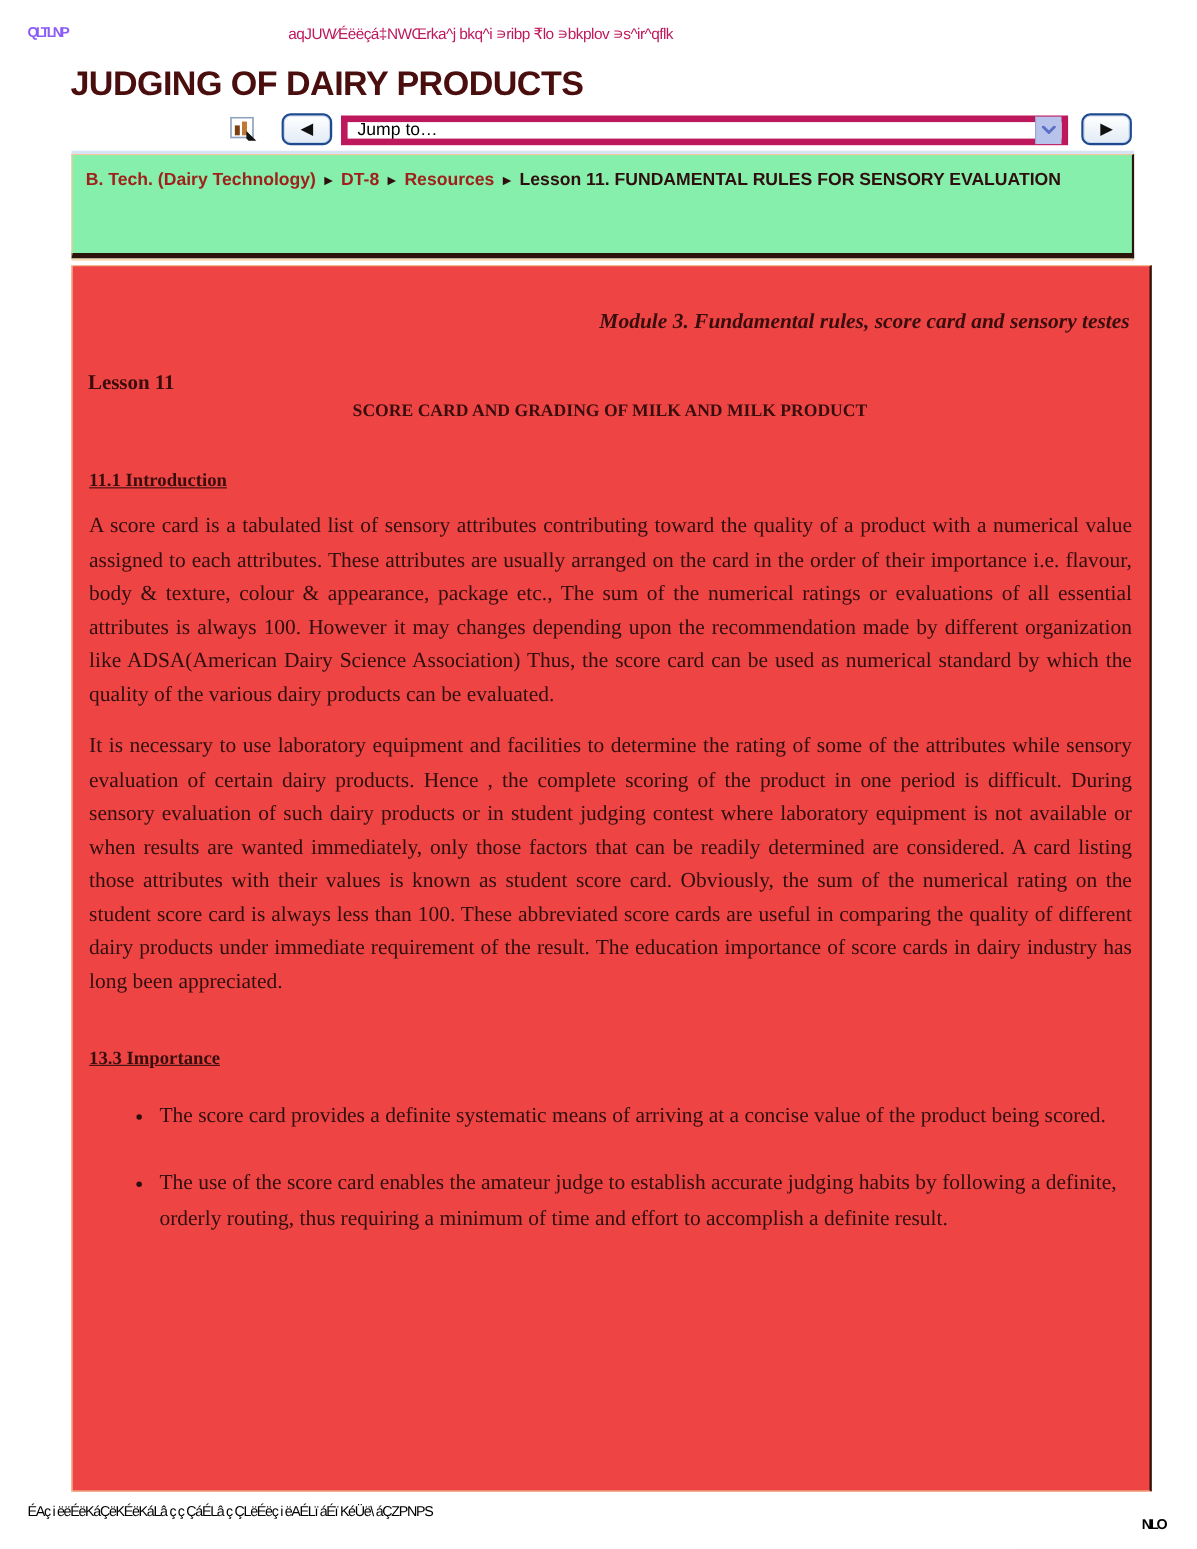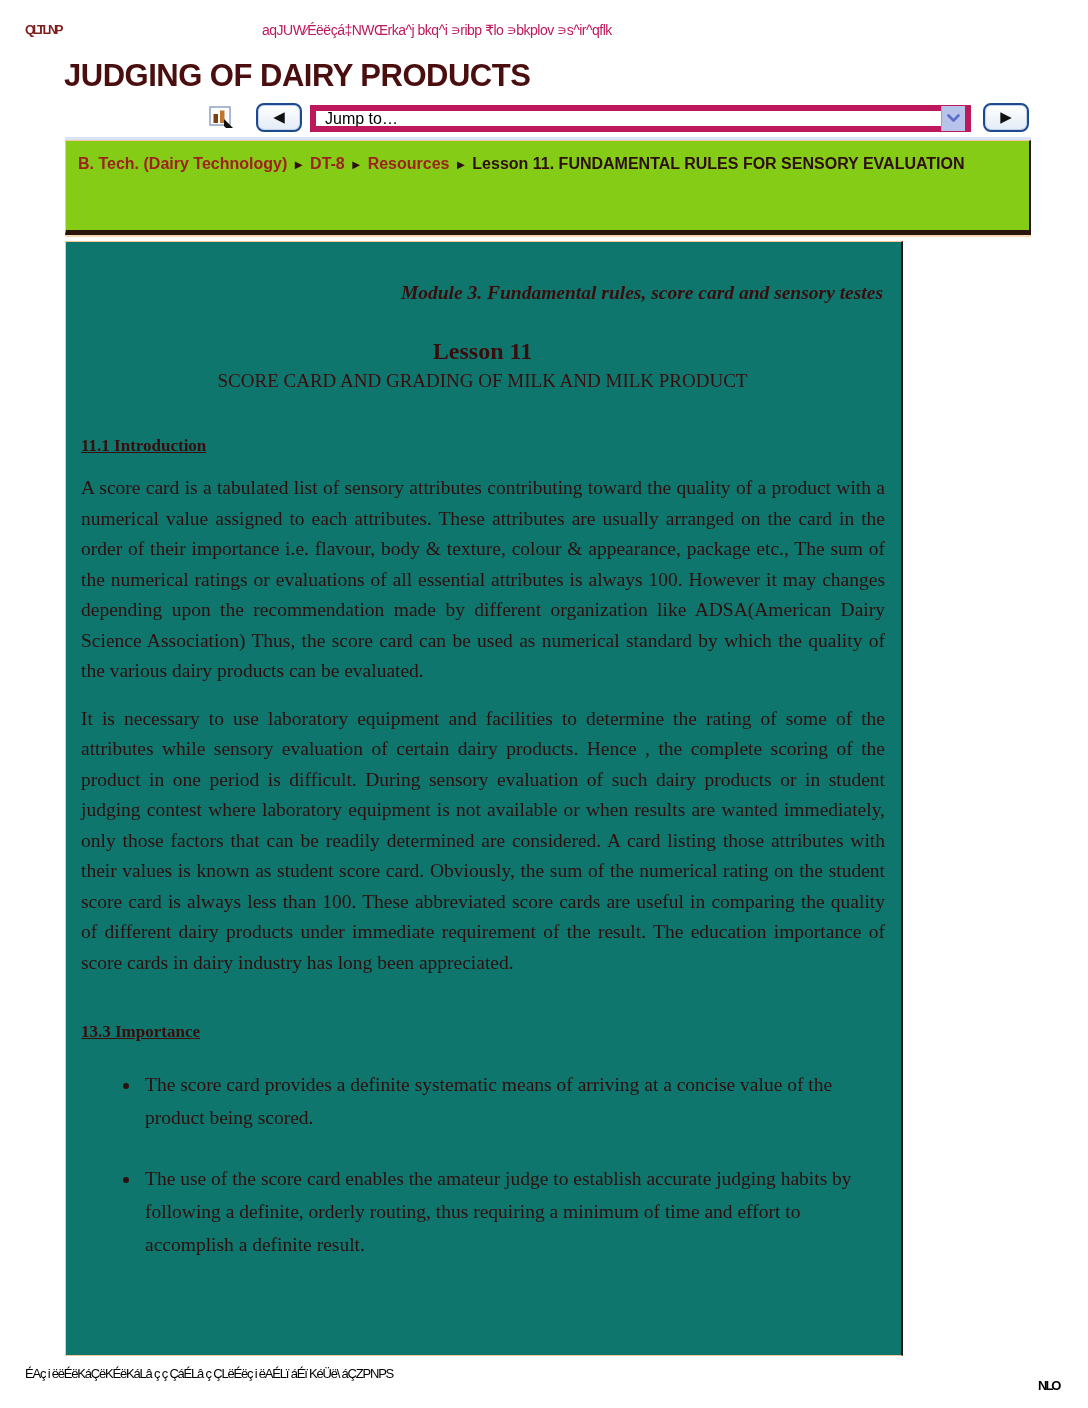--- a/index.html
+++ b/index.html
@@ -4,21 +4,21 @@
 <style>
   * { margin:0; padding:0; box-sizing:border-box; }
   html,body { background:#ffffff; }
   .page {
     position:relative; width:1088px; height:1408px; background:#ffffff;
     font-family:"Liberation Sans", sans-serif; overflow:hidden;
   }
   
   .pdf-hdr-left {
     position:absolute; left:25px; top:22px; font-size:13px; font-weight:bold;
-    letter-spacing:-2.5px; color:#7f1d1d;
+    letter-spacing:-2.5px; color:#8b5cf6;
   }
   .pdf-hdr-center {
     position:absolute; left:262px; top:22px; font-size:14px; color:#be185d;
     letter-spacing:-0.5px; white-space:nowrap;
   }
   .pdf-ftr-left {
     position:absolute; left:25px; top:1366px; font-size:13px; color:#000;
     letter-spacing:-1.2px; white-space:nowrap;text-align:center;
   }
   .pdf-ftr-right {
@@ -50,48 +50,48 @@
   .jump-arrow {
     width:24px; height:25px; background:#b7c3ea; border-left:1px solid #97a3cf;
     display:flex; align-items:center; justify-content:center;
   }
   .navbar-strip {
     position:absolute; left:65px; top:137px; width:966px; height:3px; background:#d8e4f5;
   }
   
   .breadcrumb-box {
     position:absolute; left:65px; top:140px; width:966px; height:95px;
-    background:#84cc16;
+    background:#86efac;
     border-top:1px solid #f3c79a; border-left:1px solid #f3c79a;
     border-right:2px solid #2a140b; border-bottom:5px solid #2a140b;
     padding:11px 12px 0 12px;
     font-size:16px; font-weight:bold; line-height:23px; color:#2e0e0e;
   }
   .breadcrumb-box::after {
     content:""; position:absolute; left:-1px; right:-2px; bottom:-7px; height:2px;
     background:#f8d9b4;
   }
   .crumb-link { color:#9e221b; text-decoration:none; cursor:pointer; }
   .crumb-sep { color:#2e0e0e; font-size:13px; padding:0 5px; }
   .crumb-current { color:#2e0e0e; }
   
   .content-box {
-    position:absolute; left:65px; top:241px; width:838px; height:1115px;
-    background:#0f766e;
+    position:absolute; left:65px; top:241px; width:982px; height:1115px;
+    background:#ef4444;
     border-top:1px solid #f3c79a; border-left:1px solid #f3c79a; border-bottom:1px solid #f3c79a;
     border-right:2px solid #2a140b;
     padding:14px 16px 0 14px;
     font-family:"Liberation Serif", serif; color:#2f0e0e;
   }
   .module-line {
     margin-top:26px; text-align:right; font-size:19.5px; font-weight:bold; font-style:italic;
     color:#3a0d0d; padding-right:2px;
   }
-  .lesson-number { margin-top:34px; text-align:center; font-size:24px; font-weight:bold; color:#3a0d0d; }
-  .lesson-title  { margin-top:5px;  text-align:center; font-size:19px;   font-weight:normal; color:#3a0d0d; }
+  .lesson-number { margin-top:34px; text-align:left; font-size:19px; font-weight:bold; color:#3a0d0d; }
+  .lesson-title  { margin-top:5px;  text-align:center; font-size:16px;   font-weight:bold; color:#3a0d0d; }
   .section-heading { margin-top:44px; font-size:17px; font-weight:bold; color:#3a0d0d; padding-left:1px;text-decoration:underline; }
   .body-para {
     margin-top:17px; font-size:19.5px; line-height:30.5px; text-align:justify;
     color:#2f0e0e; padding-left:1px;
   }
   .bullet-list { margin-top:26px; padding-left:61px; padding-right:12px; }
   .bullet-list li {
     font-size:19.5px; line-height:33px; margin-bottom:28px; color:#2f0e0e;
     padding-left:4px;
     margin-top:16px;

